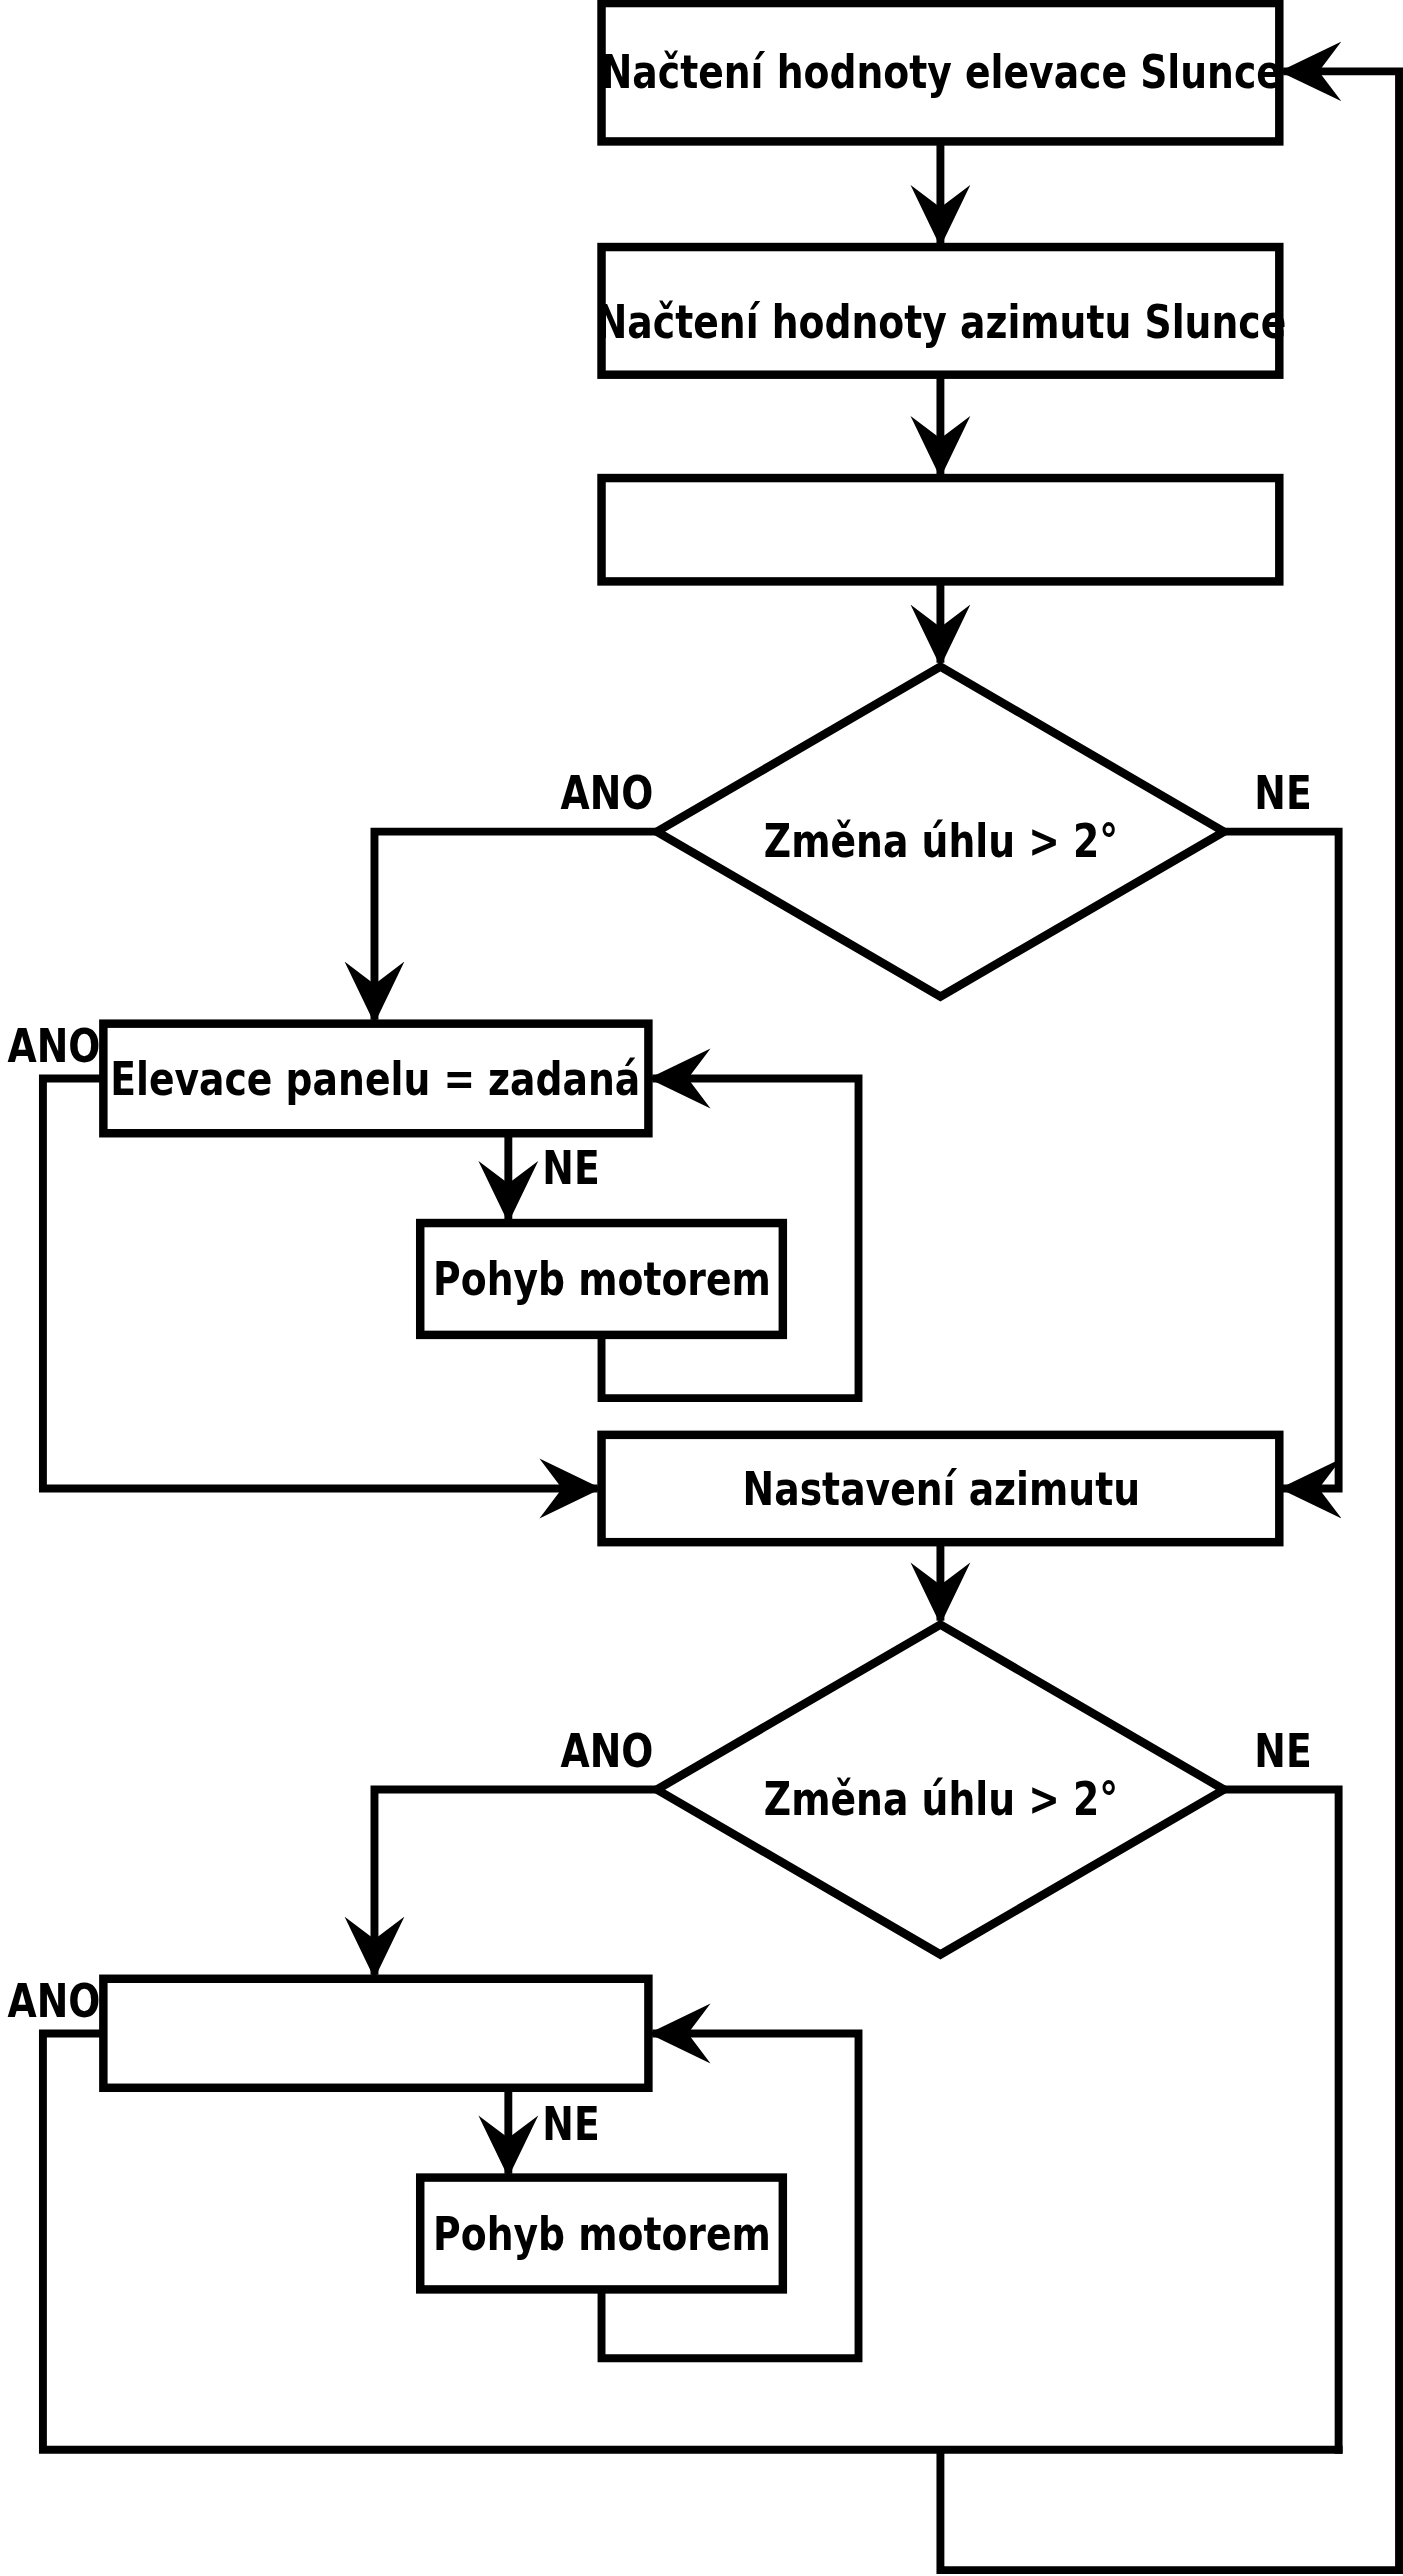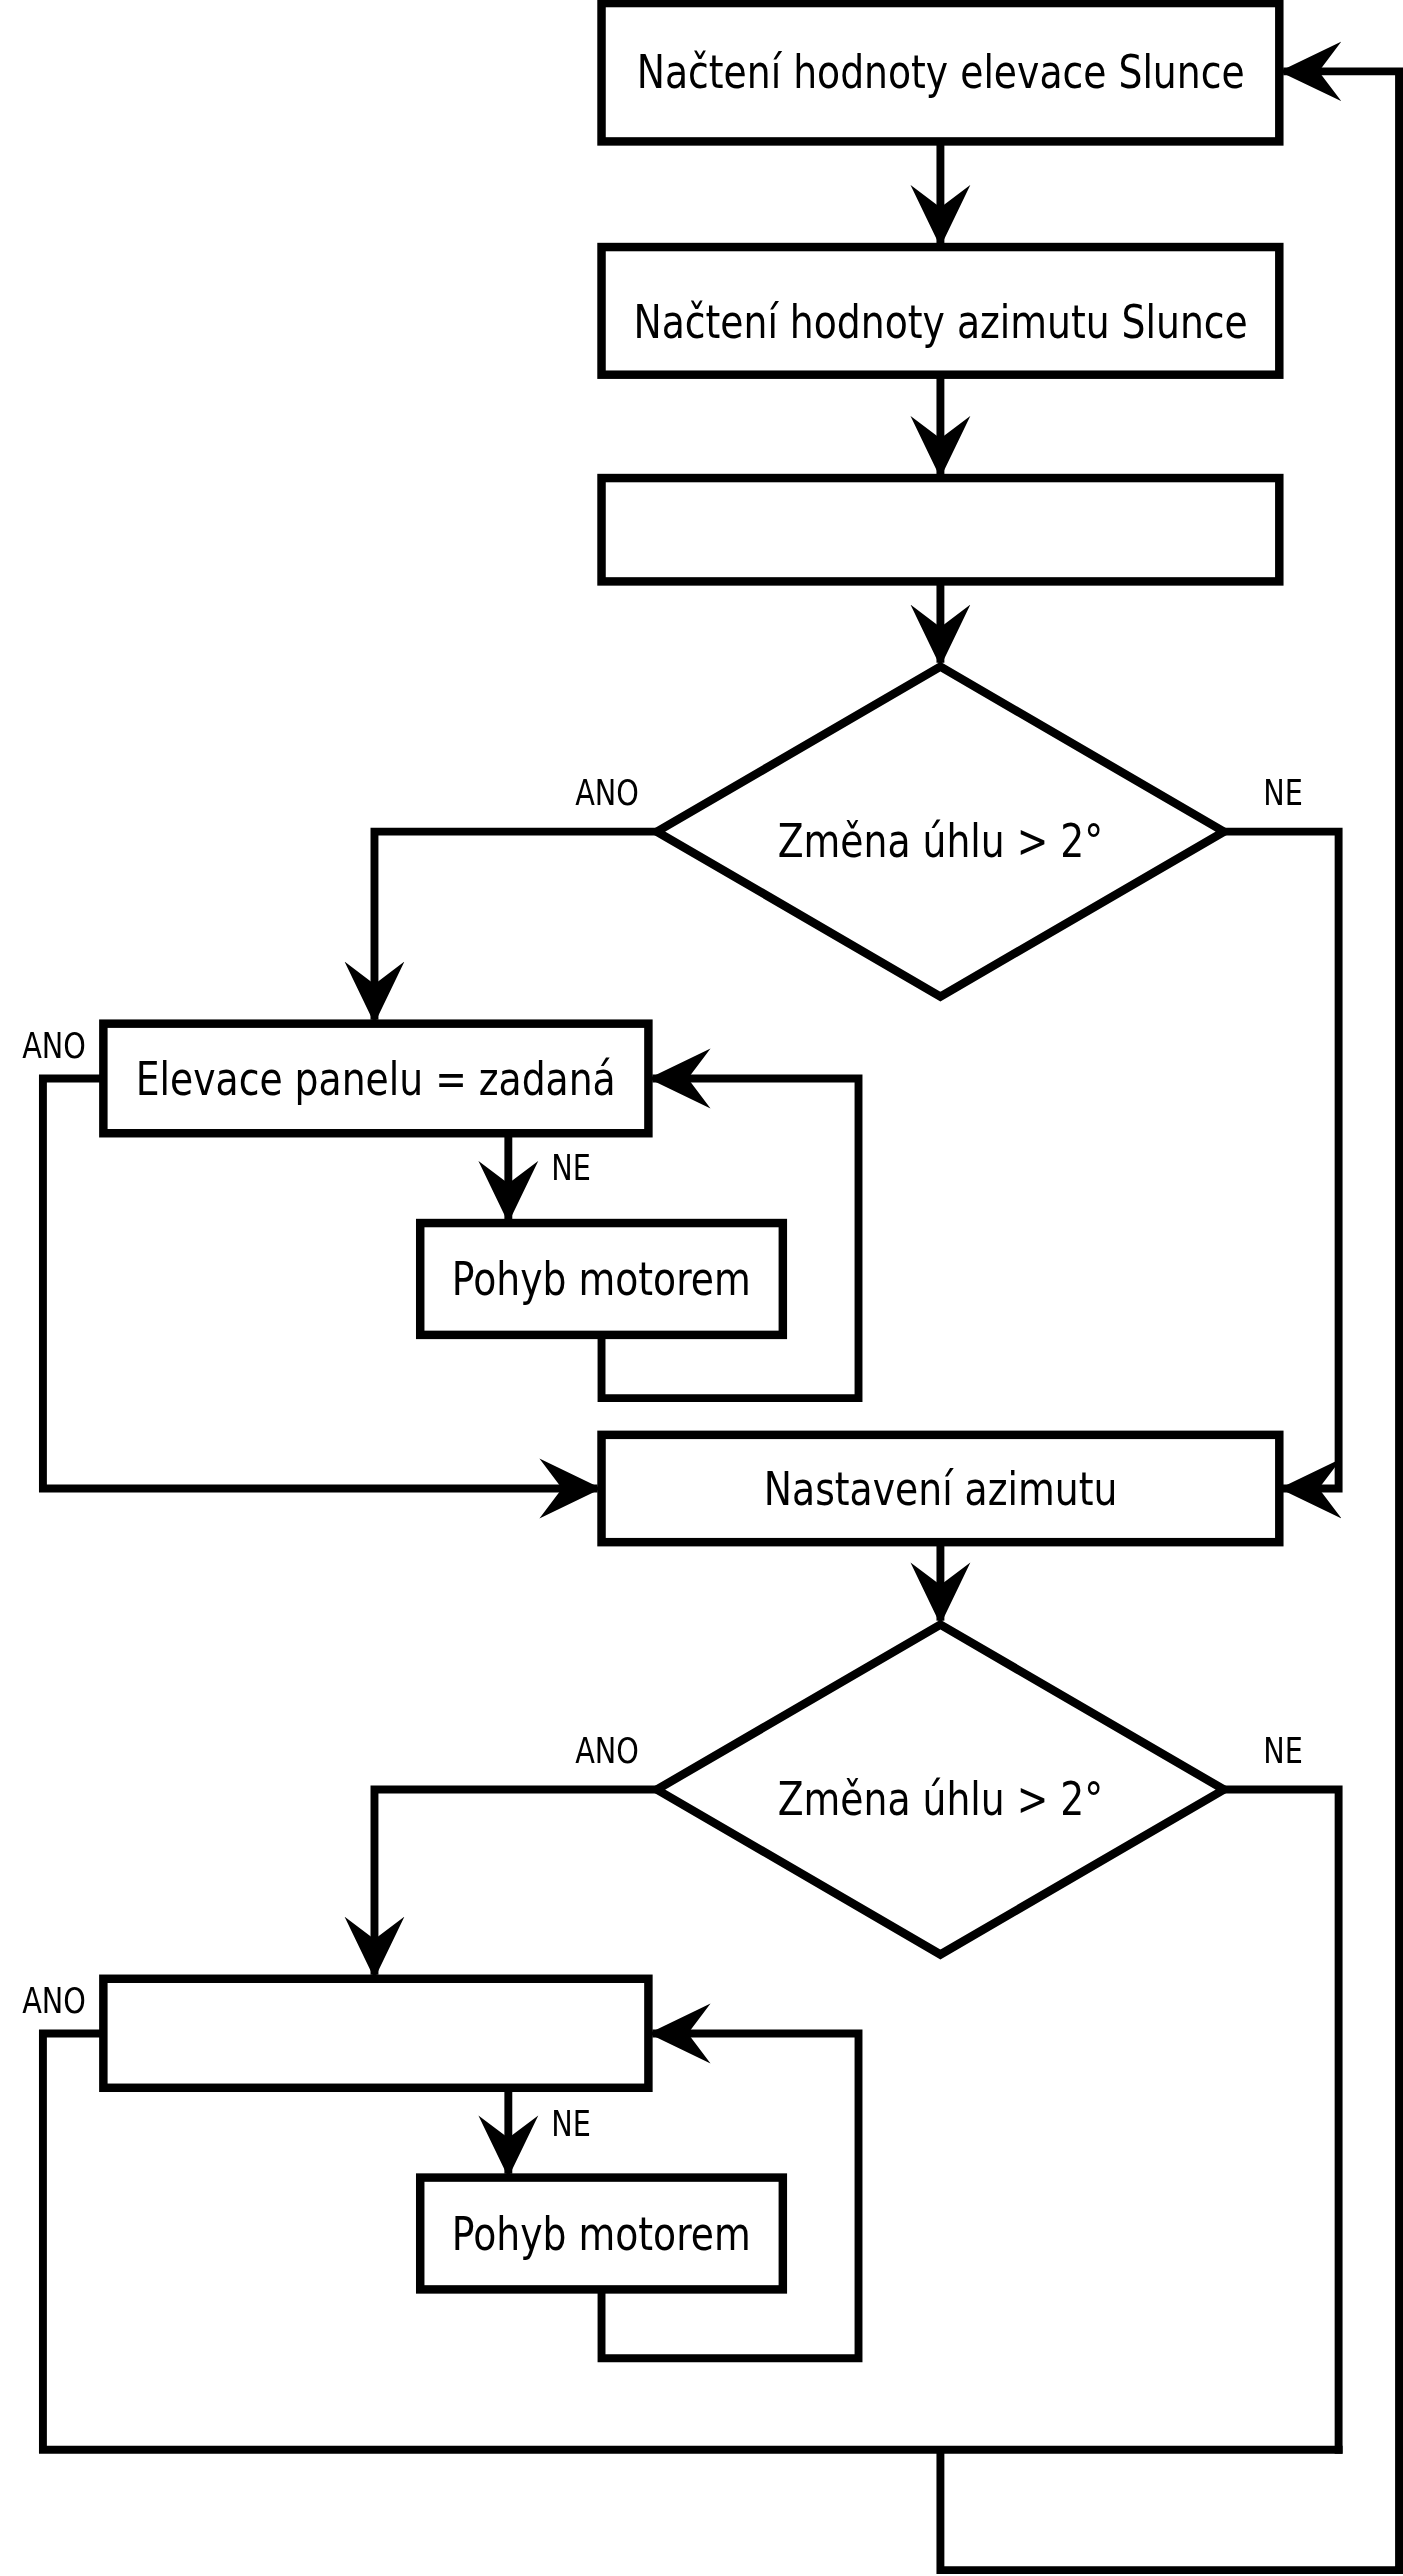--- a/index.html
+++ b/index.html
@@ -3,36 +3,37 @@
 <meta charset="utf-8">
 <style>
   html, body { margin: 0; padding: 0; background: #ffffff; }
   #stage {
     position: relative;
     width: 1403px;
     height: 2576px;
     background: #ffffff;
     font-family: "DejaVu Sans", "Liberation Sans", sans-serif;
     color: #000000;
+    font-weight: bold;
   }
   #wires { position: absolute; left: 0; top: 0; width: 1403px; height: 2576px; }
   .node-label {
     position: absolute;
     display: flex;
     align-items: center;
     justify-content: center;
     font-size: 46px;
     line-height: 1;
     white-space: nowrap;
     pointer-events: none;
   }
   .edge-label {
     position: absolute;
     transform: translate(-50%, -50%);
-    font-size: 35px;
+    font-size: 46px;
     line-height: 1;
     white-space: nowrap;
     pointer-events: none;
   }
   .cond { display: inline-block; transform: scaleX(0.82); transform-origin: center; white-space: nowrap; }
 </style>
 </head>
 <body>
 
 <div id="stage">

